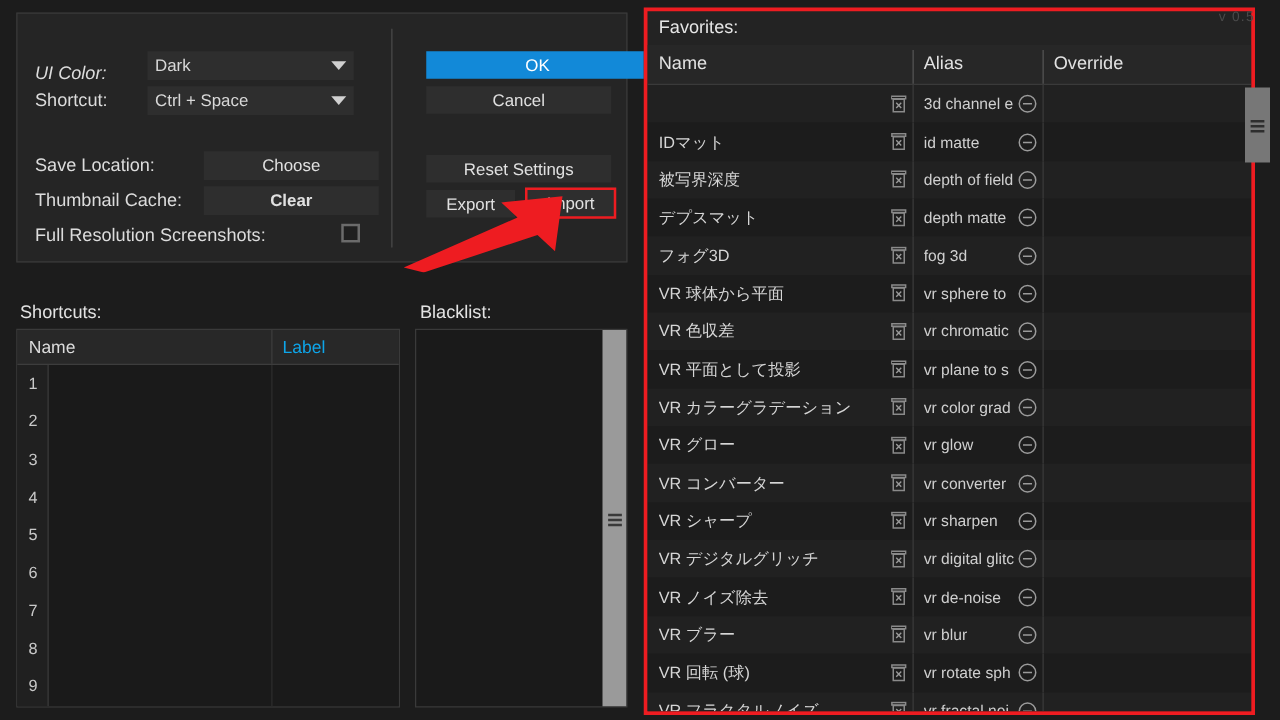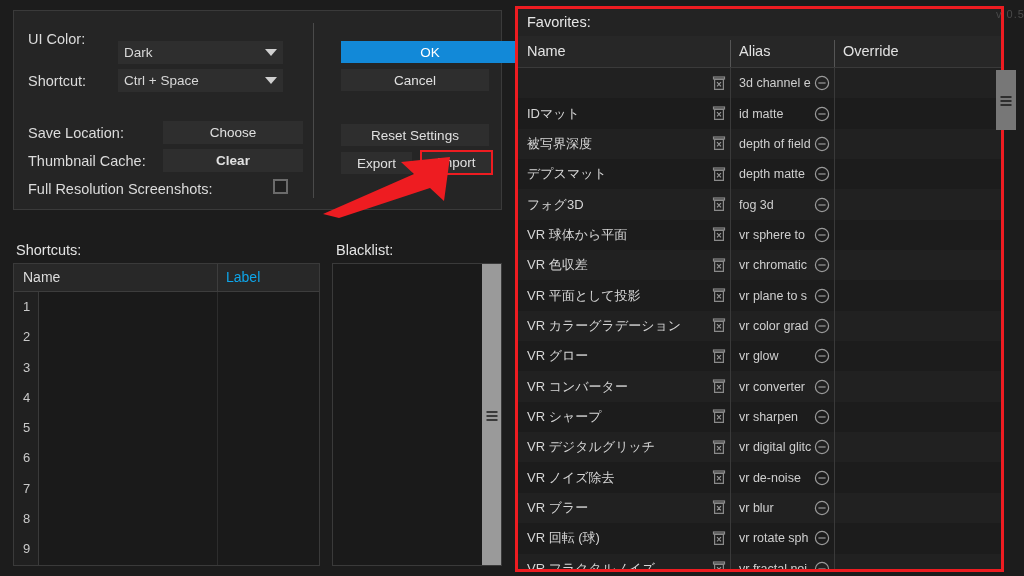--- a/index.html
+++ b/index.html
@@ -329,31 +329,30 @@
   }
 
   .version-text {
     position: absolute;
     left: 975px;
     top: 8px;
     color: #4a4a4a;
     font-size: 11px;
     letter-spacing: 1px;
     white-space: nowrap;
-    margin-left: 21px;
   }
 </style>
 </head>
 <body>
 
 <div id="app">
 
   <div class="settings-panel">
 
-    <div class="row-label" style="left:14px; top:20px;">UI Color:</div>
+    <div class="row-label" style="left:14px; top:40px;font-style:italic;">UI Color:</div>
     <div class="dropdown" style="left:104px; top:30px; width:165px;">
       <span class="dd-val">Dark</span>
       <span class="caret"></span>
     </div>
 
     <div class="row-label" style="left:14px; top:62px;">Shortcut:</div>
     <div class="dropdown" style="left:104px; top:58px; width:165px;">
       <span class="dd-val">Ctrl + Space</span>
       <span class="caret"></span>
     </div>

